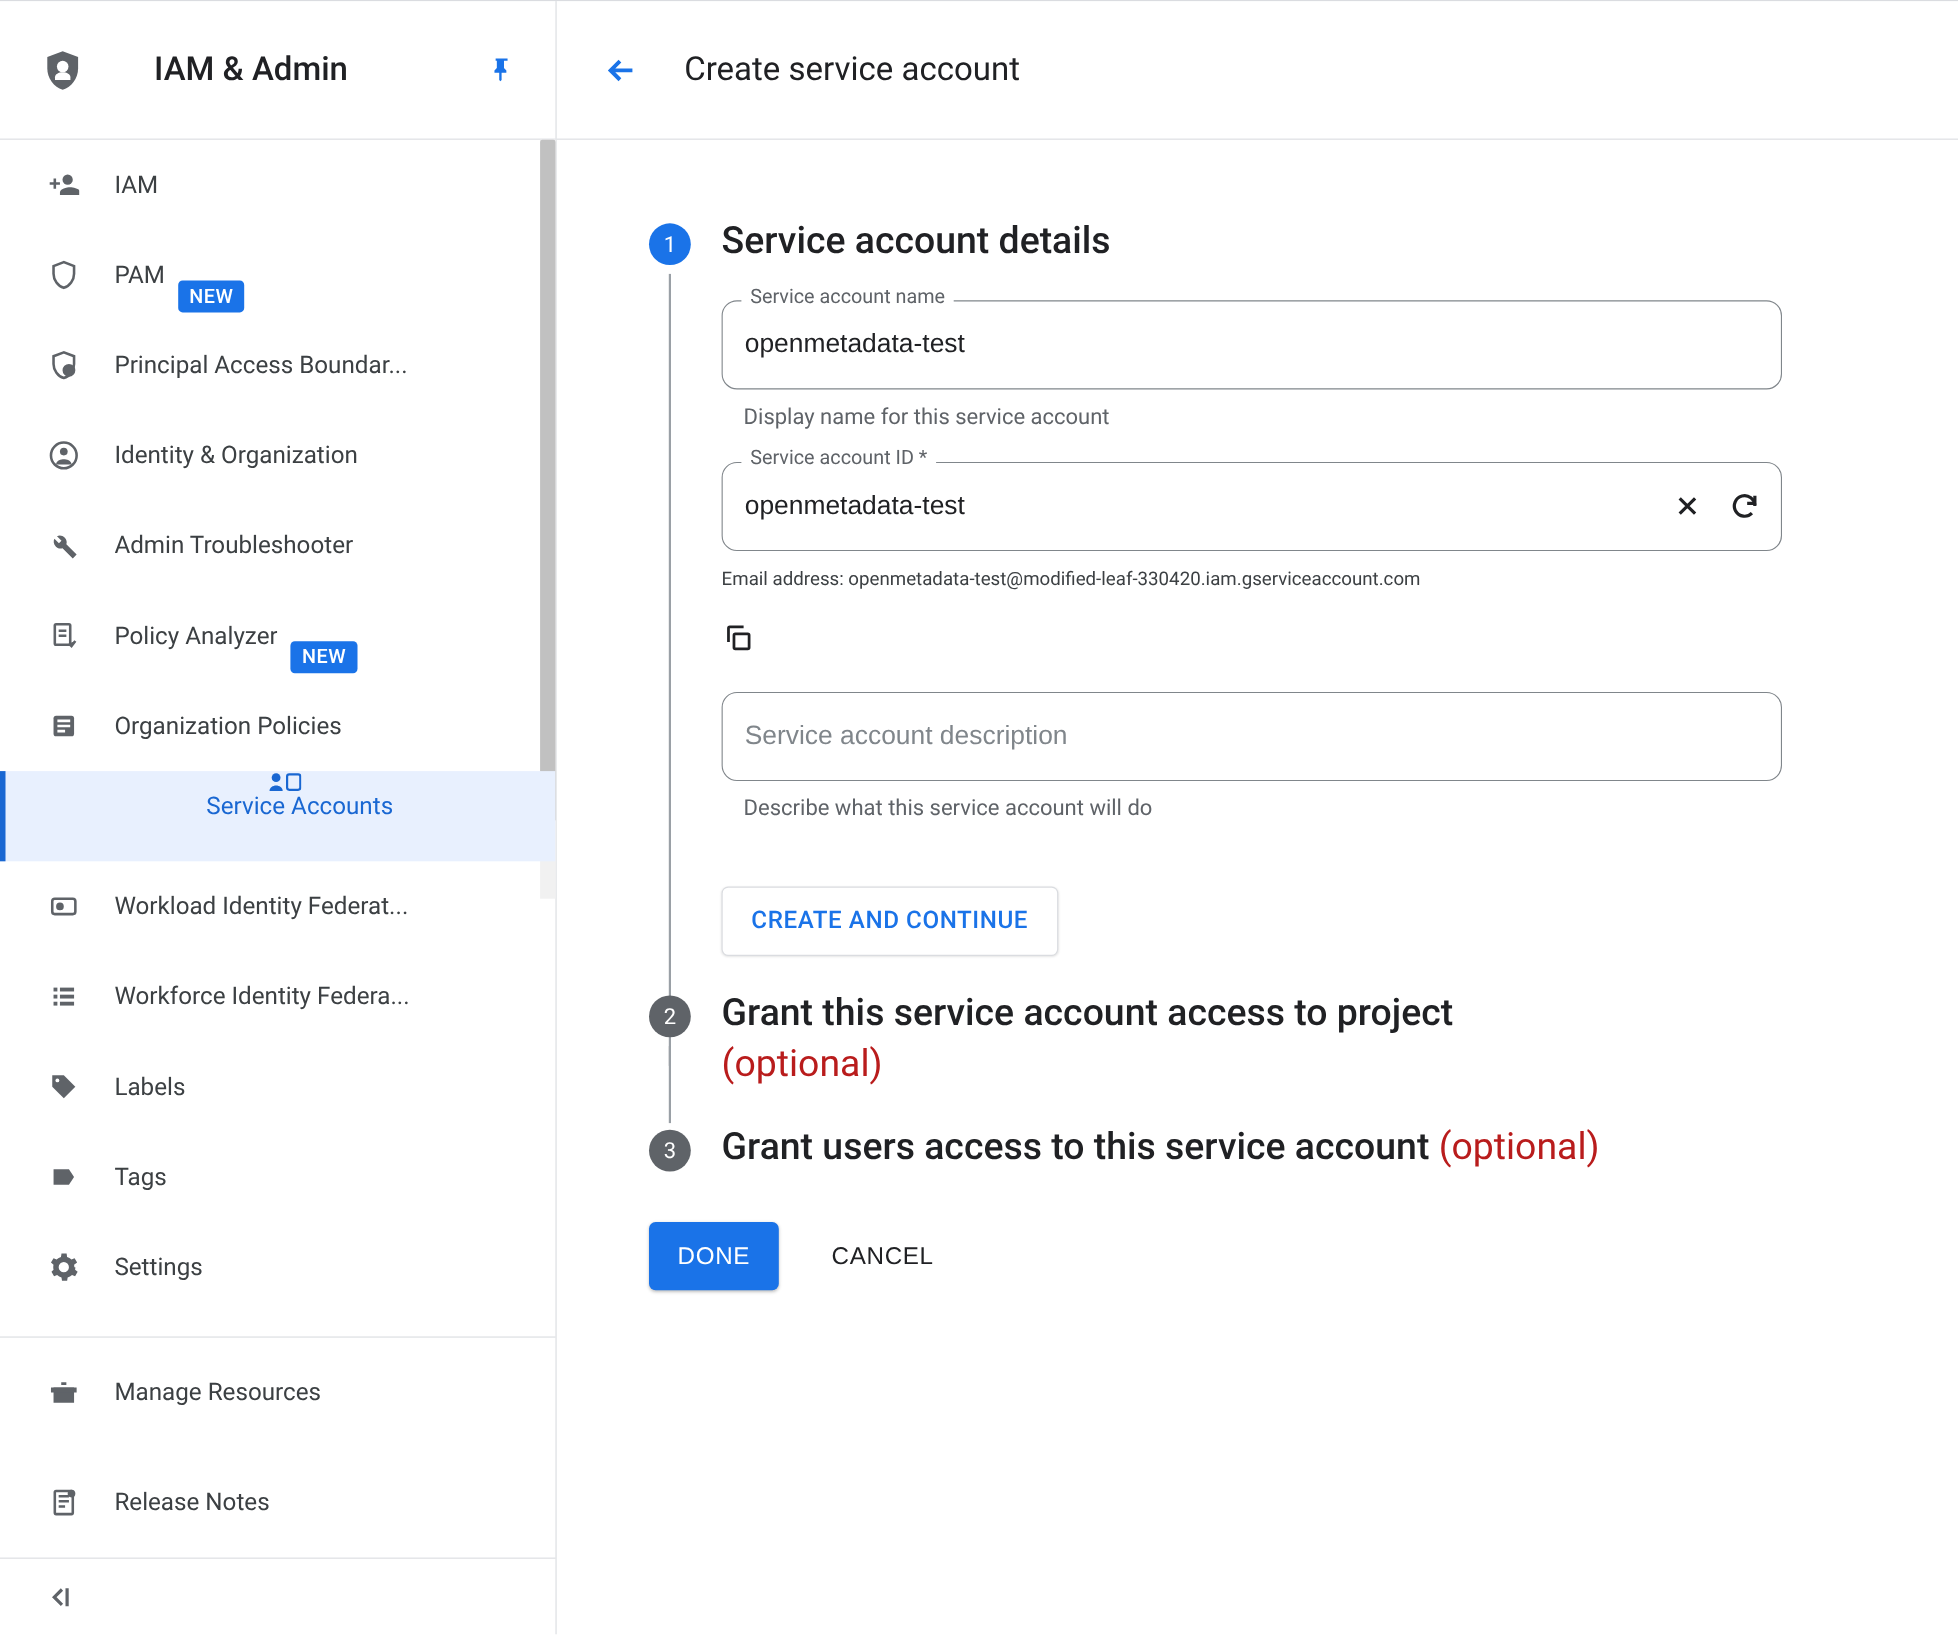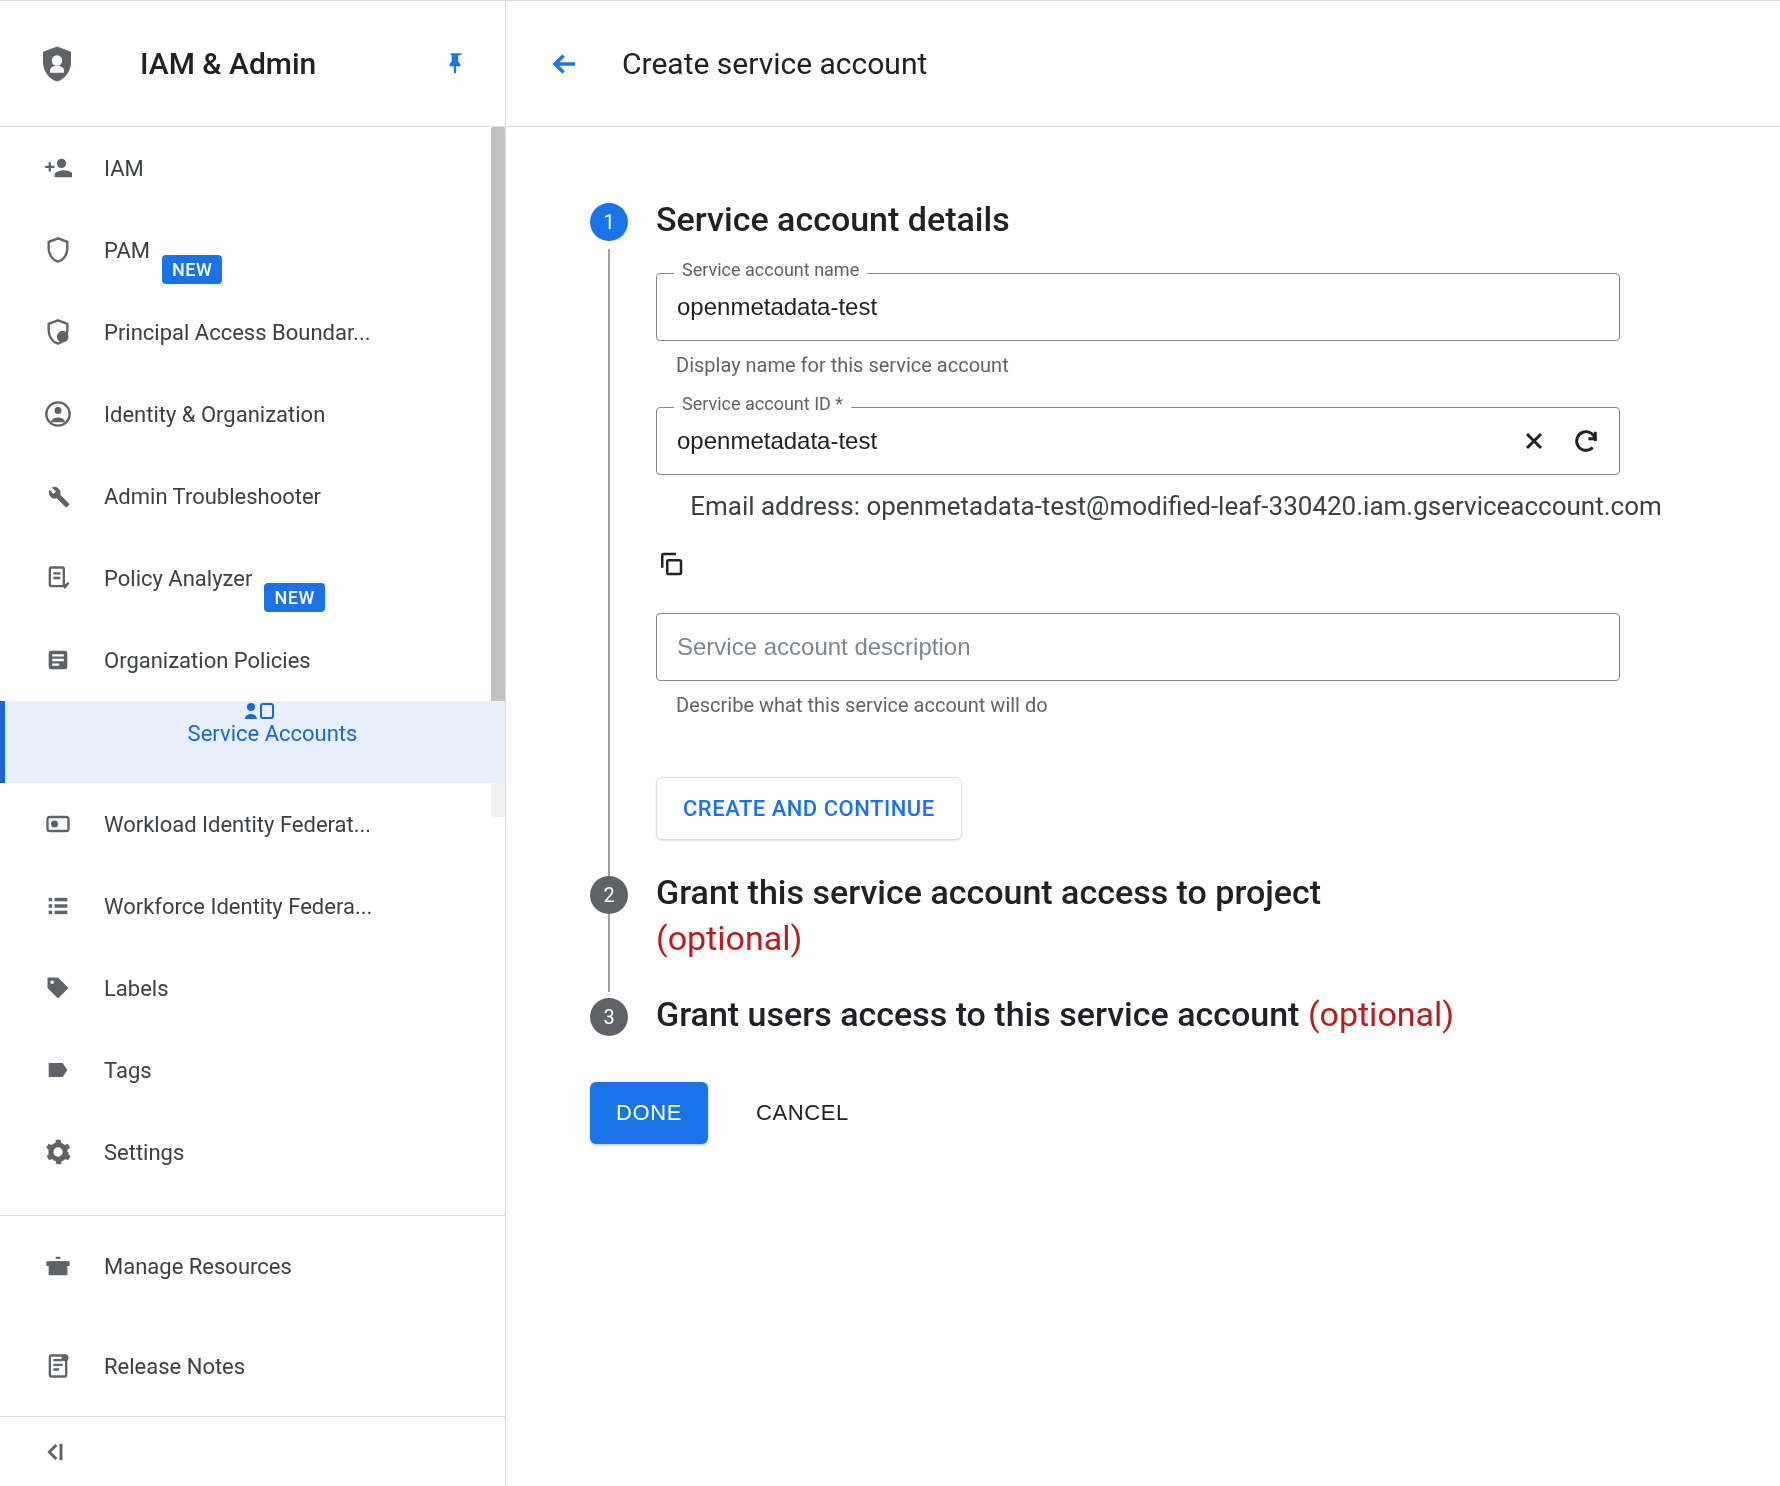--- a/index.html
+++ b/index.html
@@ -185,44 +185,44 @@
   position:absolute;
   top:-14px; left:18px;
   background:#fff;
   padding:0 8px;
   font-size:18px;
   color:#5f6368;
 }
 .field-input {
   width:100%;
   max-width:964px;
-  height:68px;
+  height:81px;
   border:1px solid #80868b;
-  border-radius:4px;
+  border-radius:14px;
   padding:0 20px;
   font-size:24px;
   color:#202124;
   outline:none;
 }
 .field-input::placeholder { color:#80868b; }
 .field-hint {
   font-size:20px;
   color:#5f6368;
   margin-top:12px;
   margin-left:20px;
 }
 .field-with-icons { position:relative; max-width:964px; }
 .field-action {
   position:absolute;
   top:50%;
   transform:translateY(-50%);
   cursor:pointer;
   color:#202124;
 }
-.email-line { font-size:26px; margin-top:16px; color:#3c4043;text-align:center; }
+.email-line { font-size:17px; margin-top:16px; color:#3c4043; }
 .copy-btn {
   margin-top:28px;
   cursor:pointer;
   display:inline-flex;
 }
 .create-continue-btn {
   display:inline-block;
   margin-top:60px;
   padding:18px 26px;
   color:#1a73e8;

